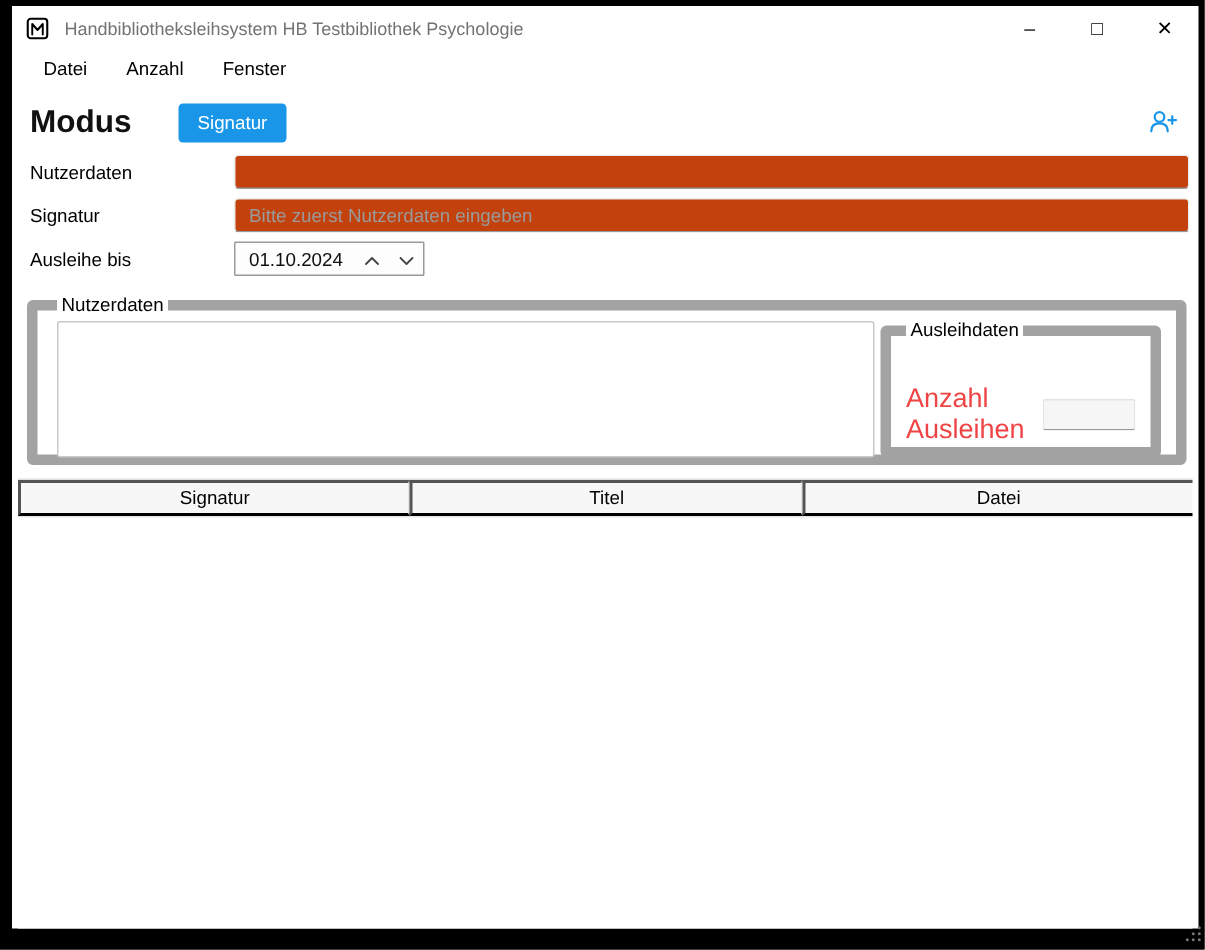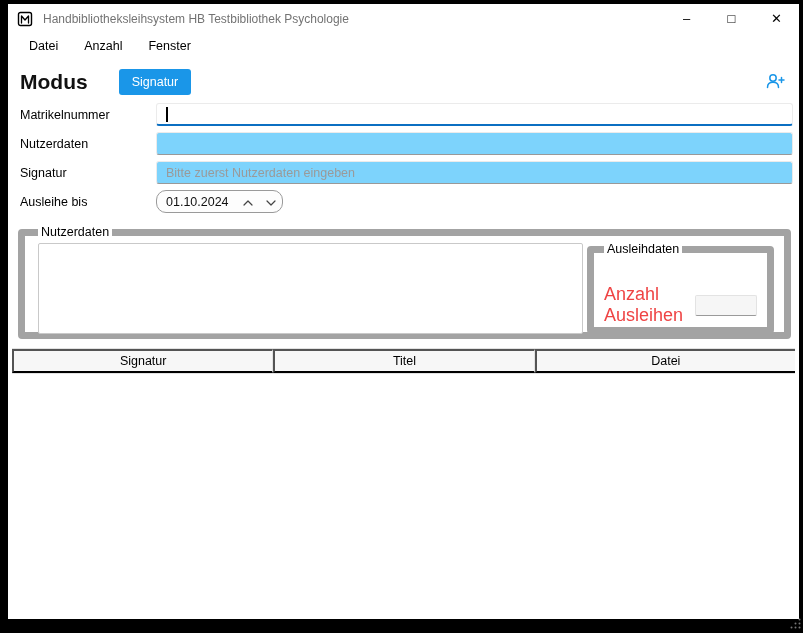--- a/index.html
+++ b/index.html
@@ -52,21 +52,21 @@
   .adduser-btn { margin-left: auto; background: none; border: none; width: 28px; height: 24px; display: flex; align-items: center; justify-content: center; }
   
   .form { padding: 2px 6px 0 12px; flex: 0 0 auto; }
   .form-row { display: flex; align-items: center; margin-bottom: 6px; }
   .form-label { width: 136px; flex: 0 0 auto; font-size: 12.5px; color: #000; }
   .field-wrap { flex: 1; position: relative; }
   .textbox {
     width: 100%; height: 23px;
     font-size: 12.5px; font-family: "Liberation Sans", sans-serif;
     padding: 2px 9px;
-    background: #7dd3fc;
+    background: #c2410c;
     border: 1px solid #ebebeb;
     border-bottom: 1px solid #999;
     border-radius: 3px;
     color: #111;
     outline: none;
   }
   .textbox::placeholder { color: #9a9a9a; }
   .textbox.focused {
     background: #fff;
     border-bottom: 2px solid #0b6fc2;
@@ -74,21 +74,21 @@
   .caret {
     position: absolute;
     left: 10px; top: 4px;
     width: 1.5px; height: 15px;
     background: #000;
   }
   .date-control {
     display: flex; align-items: center;
     width: 127px; height: 23px;
     border: 1px solid #9a9a9a;
-    border-radius: 10px;
+    border-radius: 1px;
     background: #fdfdfd;
   }
   .date-value { flex: 1; padding-left: 9px; font-size: 12.5px; color: #111; }
   .spin-btn { width: 23px; height: 100%; display: flex; align-items: center; justify-content: center; background: none; border: none; }
   
   fieldset { border: 7px solid #a3a3a3; border-radius: 4px; }
   legend { font-size: 12.5px; padding: 0 3px; color: #000; }
   .nutzerdaten {
     margin: 6px 8px 0 10px;
     height: 114px;
@@ -185,27 +185,20 @@
           <circle cx="9" cy="6" r="3.2" fill="none" stroke="#1a96e8" stroke-width="1.5"></circle>
           <path d="M3.5 15.5 C3.5 11.8 6 10.3 9 10.3 C12 10.3 14.5 11.8 14.5 15.5" fill="none" stroke="#1a96e8" stroke-width="1.5" stroke-linecap="round"></path>
           <path d="M17.5 5.5 v5 M15 8 h5" stroke="#1a96e8" stroke-width="1.5" stroke-linecap="round"></path>
         </svg>
       </span>
     </button>
   </div>
 
   <div class="form">
 
-    <div class="form-row">
-      <span class="form-label">Matrikelnummer</span>
-      <div class="field-wrap">
-        <input class="textbox focused" type="text" value="" style="">
-        <div class="caret"></div>
-      </div>
-    </div>
 
     <div class="form-row">
       <span class="form-label">Nutzerdaten</span>
       <div class="field-wrap">
         <input class="textbox" type="text" value="" style="">
       </div>
     </div>
 
     <div class="form-row">
       <span class="form-label">Signatur</span>

